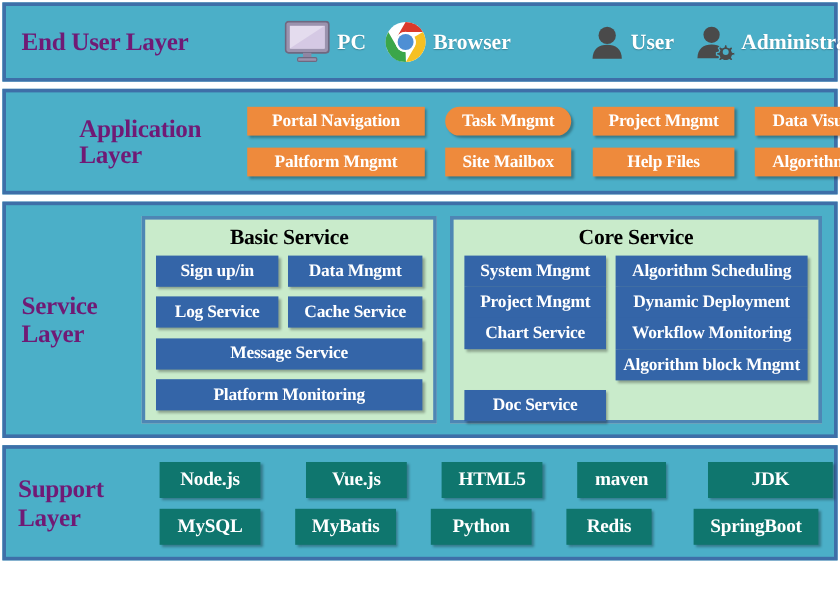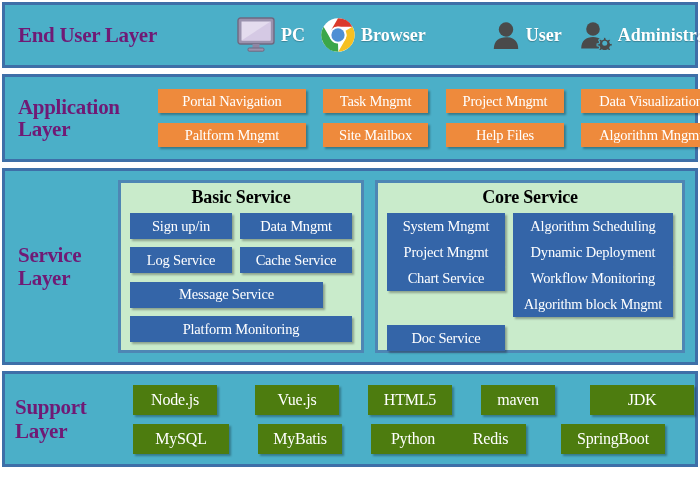--- a/index.html
+++ b/index.html
@@ -72,20 +72,21 @@
   #eu-item-browser { margin-left: 16px; }
   #eu-item-user { margin-left: 66px; }
   #eu-item-admin { margin-left: 18px; }
 
   
   #application-layer { height: 88px; }
   #application-layer .layer-label {
     font-size: 21px;
     padding-left: 13px;
     width: 140px;
+    margin-left: 48px;
   }
   .app-grid {
     flex: 1 1 auto;
     display: flex;
     flex-direction: column;
     justify-content: center;
     gap: 10px;
     padding-right: 8px;
   }
   .app-row {
@@ -94,30 +95,30 @@
     gap: 0;
   }
 
   
   .btn {
     box-sizing: border-box;
     display: flex;
     align-items: center;
     justify-content: center;
     color: #ffffff;
-    font-weight: normal;
+    font-weight: bold;
     font-family: "Liberation Serif", serif;
     text-align: left;
     box-shadow: 2px 2px 2px rgba(0,0,0,.30);
     white-space: nowrap;
     line-height: 1;
   }
   .btn-orange { background: #EE8A3C; }
   .btn-blue   { background: #3465A8; }
-  .btn-green  { background: #4d7c0f; }
+  .btn-green  { background: #0f766e; }
 
   .app-btn {
     height: 24px;
     font-size: 14.5px;
     letter-spacing: -0.2px;
   }
 
   
   #service-layer { height: 197px; align-items: stretch; }
   #service-layer .layer-label {
@@ -256,21 +257,21 @@
   </div>
 
   <div class="layer" id="application-layer">
     <div class="layer-label">
       <div>Application</div>
       <div>Layer</div>
     </div>
     <div class="app-grid">
       <div class="app-row">
         <div class="btn btn-orange app-btn" style="width:148px;">Portal Navigation</div>
-        <div class="btn btn-orange app-btn" style="width:105px;margin-left:17px;">Task Mngmt</div>
+        <div class="btn btn-orange app-btn" style="width:105px;margin-left:17px;border-radius:12px;">Task Mngmt</div>
         <div class="btn btn-orange app-btn" style="width:118px;margin-left:18px;">Project Mngmt</div>
         <div class="btn btn-orange app-btn" style="width:140px;margin-left:17px;">Data Visualization</div>
       </div>
       <div class="app-row">
         <div class="btn btn-orange app-btn" style="width:148px;">Paltform Mngmt</div>
         <div class="btn btn-orange app-btn" style="width:105px;margin-left:17px;">Site Mailbox</div>
         <div class="btn btn-orange app-btn" style="width:118px;margin-left:18px;">Help Files</div>
         <div class="btn btn-orange app-btn" style="width:140px;margin-left:17px;">Algorithm Mngmt</div>
       </div>
     </div>
@@ -288,21 +289,21 @@
         <div class="panel-rows">
           <div class="panel-row">
             <div class="btn btn-blue svc-btn" style="width:102px;">Sign up/in</div>
             <div class="btn btn-blue svc-btn" style="width:112px;">Data Mngmt</div>
           </div>
           <div class="panel-row">
             <div class="btn btn-blue svc-btn" style="width:102px;">Log Service</div>
             <div class="btn btn-blue svc-btn" style="width:112px;">Cache Service</div>
           </div>
           <div class="panel-row">
-            <div class="btn btn-blue svc-btn" style="width:193px;">Message Service</div>
+            <div class="btn btn-blue svc-btn" style="width:222px;">Message Service</div>
           </div>
           <div class="panel-row">
             <div class="btn btn-blue svc-btn" style="width:222px;">Platform Monitoring</div>
           </div>
         </div>
       </div>
 
       <div class="panel">
         <div class="panel-title">Core Service</div>
         <div class="panel-rows">
@@ -335,22 +336,22 @@
     </div>
     <div class="support-grid">
       <div class="support-row">
         <div class="btn btn-green sup-btn" style="width:84px;">Node.js</div>
         <div class="btn btn-green sup-btn" style="width:84px;margin-left:38px;">Vue.js</div>
         <div class="btn btn-green sup-btn" style="width:84px;margin-left:29px;">HTML5</div>
         <div class="btn btn-green sup-btn" style="width:74px;margin-left:29px;">maven</div>
         <div class="btn btn-green sup-btn" style="width:104px;margin-left:35px;">JDK</div>
       </div>
       <div class="support-row">
-        <div class="btn btn-green sup-btn" style="width:96px;">MySQL</div>
+        <div class="btn btn-green sup-btn" style="width:84px;">MySQL</div>
         <div class="btn btn-green sup-btn" style="width:84px;margin-left:29px;">MyBatis</div>
         <div class="btn btn-green sup-btn" style="width:84px;margin-left:29px;">Python</div>
-        <div class="btn btn-green sup-btn" style="width:71px;">Redis</div>
+        <div class="btn btn-green sup-btn" style="width:71px;margin-left:29px;">Redis</div>
         <div class="btn btn-green sup-btn" style="width:104px;margin-left:35px;">SpringBoot</div>
       </div>
     </div>
   </div>
 
 </div>
 
 </body></html>

